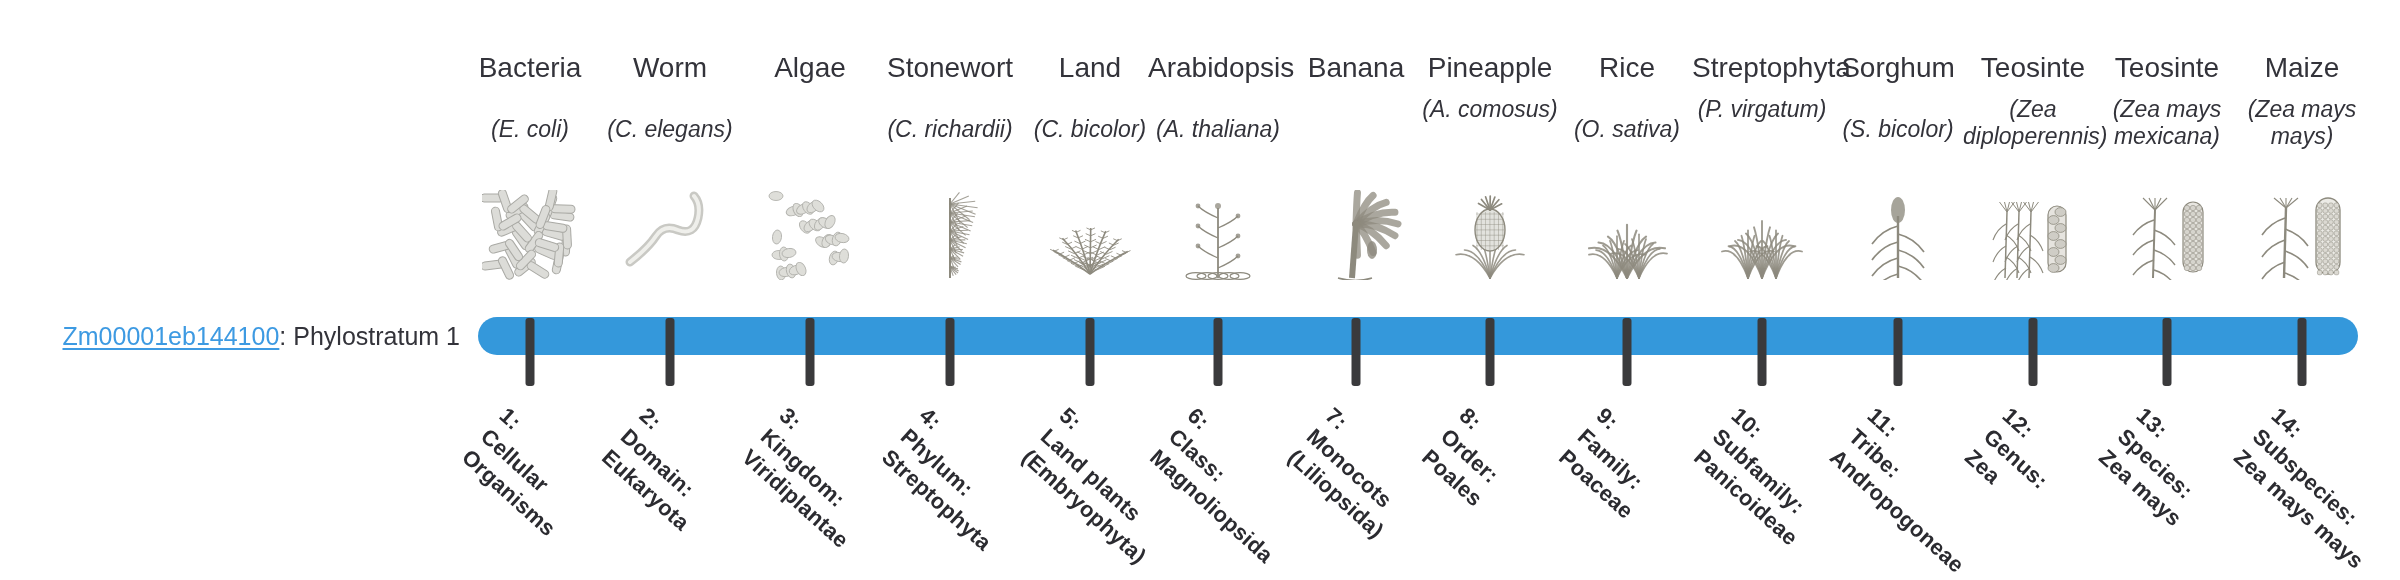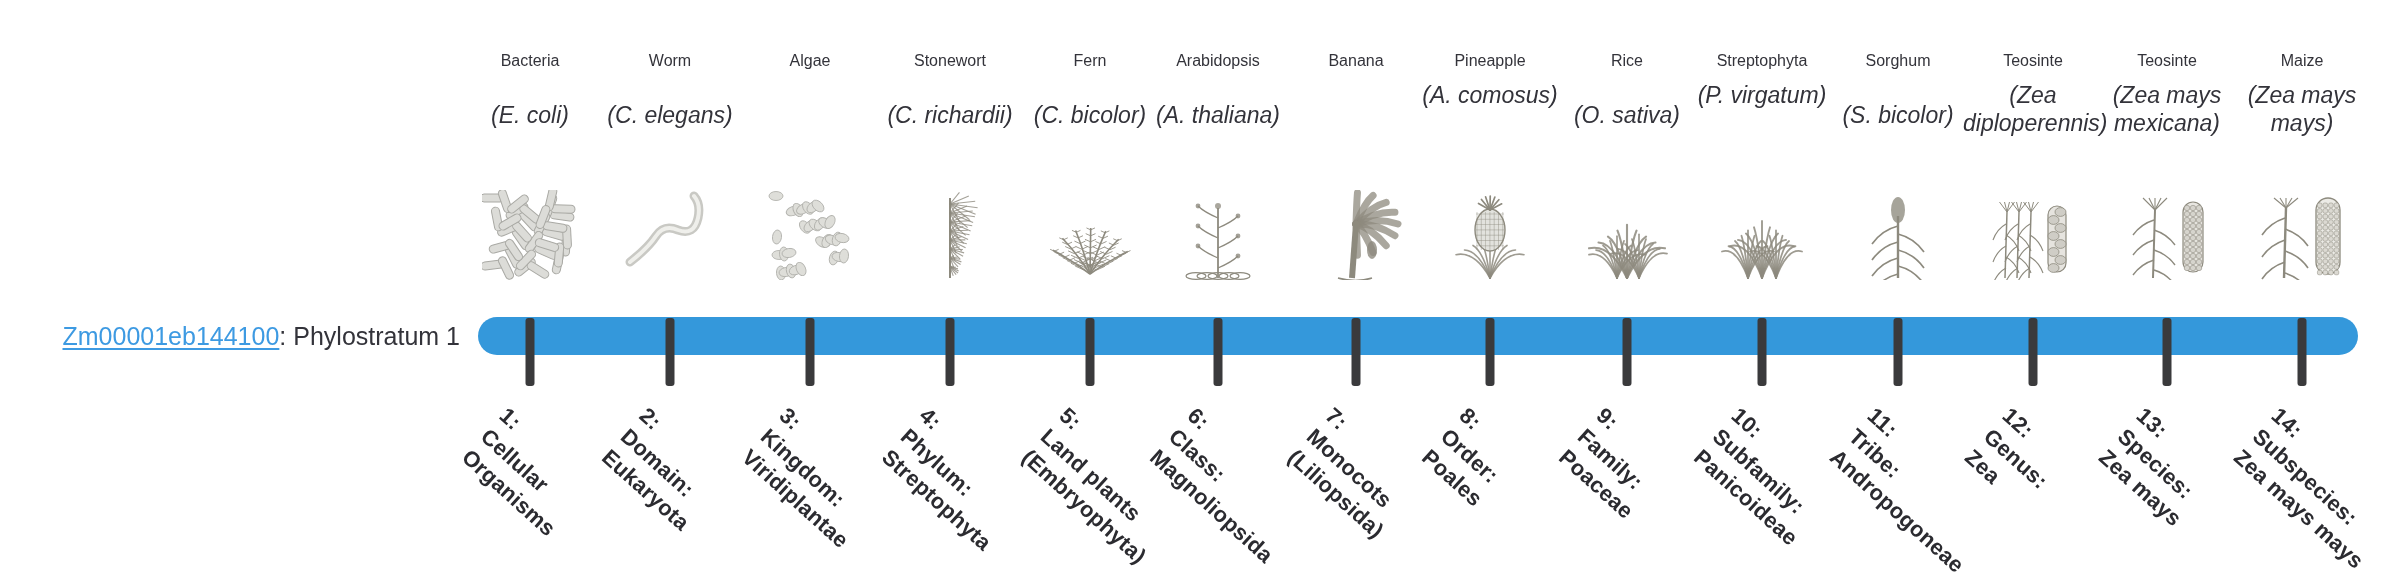--- a/index.html
+++ b/index.html
@@ -61,21 +61,21 @@
 
   
   .col{
     position:absolute;
     top:52px;
     width:140px;
     transform:translateX(-50%);
     text-align:center;
   }
   .col .common{
-    font-size:16px;
+    font-size:28px;
     line-height:1.15;
     color:#33333a;
     white-space:nowrap;
   }
   .col .latin{
     margin-top:12px;
     font-size:23px;
     font-style:italic;
     line-height:1.18;
     color:#33333a;
@@ -356,21 +356,21 @@
           <path d="M48 77 l8.066499534731049 5.955446417631061" stroke="#8d8a7e" stroke-width="1.1" fill="none" opacity="0.8"></path>
           <path d="M48 77 l6.151828996322964 7.6910973977937775" stroke="#8d8a7e" stroke-width="1.1" fill="none" opacity="0.8"></path>
           <path d="M48 77 l3.259077362718434 8.83989972083863" stroke="#8d8a7e" stroke-width="1.1" fill="none" opacity="0.8"></path>
         </svg>
       </div>
       <div class="tick" style="left: 950px;"></div>
       <div class="rank" style="left: 936px;">4:
 Phylum:
 Streptophyta</div>
       <div class="col" style="left: 1090px;">
-        <div class="common">Fern</div>
+        <div class="common">Land</div>
         <div class="latin nowrap">(C. bicolor)</div>
       </div>
       <div class="art" style="left: 1090px;">
         <svg width="96" height="90" viewBox="0 0 96 90">
           <path d="M48 84 Q31.31229049496628 70.95520689964592 10.916201099925068 60.282194362992584" stroke="#8d8a7e" stroke-width="1.6" fill="none"></path>
           <path d="M41.32491619798651 79.73079498533866 l-8.109 -3.64905" stroke="#8d8a7e" stroke-width="1" fill="none" opacity="0.85"></path>
           <path d="M41.32491619798651 79.73079498533866 l8.109 -3.64905" stroke="#8d8a7e" stroke-width="1" fill="none" opacity="0.85"></path>
           <path d="M36.504022340976775 76.6474802525277 l-7.4655000000000005 -3.359475" stroke="#8d8a7e" stroke-width="1" fill="none" opacity="0.85"></path>
           <path d="M36.504022340976775 76.6474802525277 l7.4655000000000005 -3.359475" stroke="#8d8a7e" stroke-width="1" fill="none" opacity="0.85"></path>
           <path d="M31.683128483967028 73.56416551971674 l-6.822 -3.0699" stroke="#8d8a7e" stroke-width="1" fill="none" opacity="0.85"></path>

